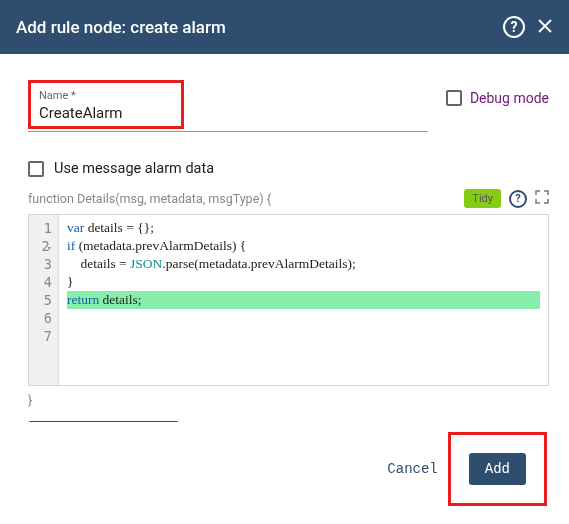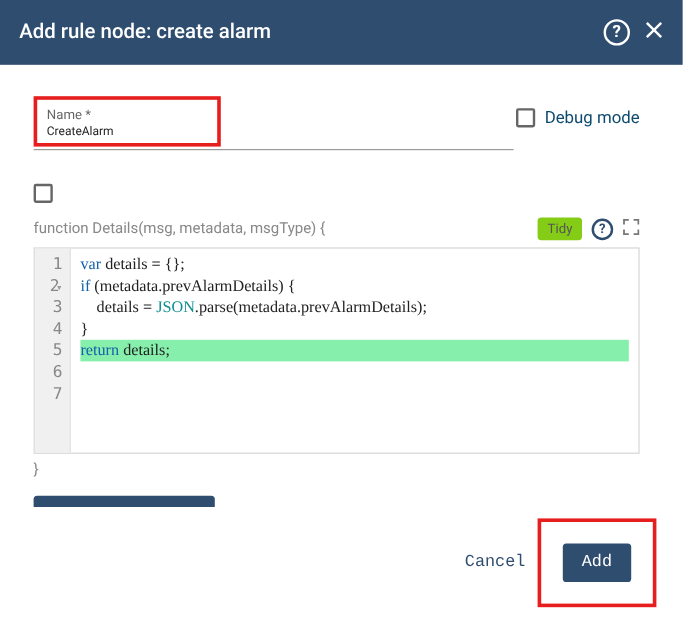--- a/index.html
+++ b/index.html
@@ -3,29 +3,29 @@
   <meta charset="utf-8">
   <style>
     * { box-sizing: border-box; margin: 0; padding: 0; }
     body { font-family: -apple-system, BlinkMacSystemFont, "Segoe UI", Roboto, Arial, sans-serif; width: 569px; height: 524px; background: #fff; overflow: hidden; }
     .dialog { width: 100%; height: 100%; display: flex; flex-direction: column; }
     .header { background: #2f4d6f; color: #fff; height: 54px; display: flex; align-items: center; padding: 0 16px; justify-content: space-between; }
     .header-title { font-size: 17px; font-weight: 500; }
     .header-icons { display: flex; align-items: center; gap: 12px; }
     .help-icon { width: 22px; height: 22px; border: 2px solid #fff; border-radius: 50%; display: flex; align-items: center; justify-content: center; font-size: 14px; font-weight: bold; cursor: pointer; }
     .close-icon { cursor: pointer; font-size: 18px; font-weight: 300; }
-    .body { flex: 1; padding: 26px 36px 12px 28px; overflow-y: auto; position: relative; }
+    .body { flex: 1; padding: 26px 20px 12px 28px; overflow-y: auto; position: relative; }
     .top-row { display: flex; align-items: flex-start; justify-content: space-between; }
     .name-field { border: 3px solid #e61e1e; padding: 6px 8px 4px 8px; width: 156px; }
     .field-label { font-size: 11px; color: #666; }
-    .field-value { font-size: 10px; color: #222; margin-top: 2px; }
+    .field-value { font-size: 15px; color: #222; margin-top: 2px; }
     .underline { border-bottom: 1px solid #999; width: 400px; margin-top: 2px; }
     .debug-row { display: flex; align-items: center; gap: 8px; padding-top: 10px; }
     .checkbox { width: 16px; height: 16px; border: 2px solid #666; border-radius: 2px; cursor: pointer; }
-    .debug-label { font-size: 14px; color: #0c4a6e; }
+    .debug-label { font-size: 14px; color: #701a75; }
     .usemsg-row { display: flex; align-items: center; gap: 10px; margin-top: 28px; }
     .usemsg-label { font-size: 14.5px; color: #222; }
     .section-label { font-size: 12px; color: #888; margin-top: 18px; }
     .func-row { display: flex; align-items: center; justify-content: space-between; margin-top: 12px; }
     .func-sig { font-size: 12.5px; color: #888; }
     .func-tools { display: flex; align-items: center; gap: 8px; }
     .tidy-btn { background: #84cc16; color: #555; font-size: 11px; padding: 3px 8px; border-radius: 3px; cursor: pointer; }
     .help-sm { width: 18px; height: 18px; border: 2px solid #2f4d6f; border-radius: 50%; display: flex; align-items: center; justify-content: center; font-size: 11px; font-weight: bold; color: #2f4d6f; cursor: pointer; }
     .expand-icon { color: #777; font-size: 13px; cursor: pointer; letter-spacing: -1px; }
     .editor { border: 1px solid #d5d5d5; margin-top: 6px; font-family: "Consolas", "Monaco", monospace; font-size: 13.5px; line-height: 18px; background: #fff; display: flex; }
@@ -70,20 +70,21 @@
         <div class="underline"></div>
       </div>
       <div class="debug-row">
         <div class="checkbox"></div>
         <div class="debug-label">Debug mode</div>
       </div>
     </div>
 
     <div class="usemsg-row">
       <div class="checkbox"></div>
+      <div class="usemsg-label">Use message alarm data</div>
     </div>
 
 
     <div class="func-row">
       <div class="func-sig">function Details(msg, metadata, msgType) {</div>
       <div class="func-tools">
         <div class="tidy-btn">Tidy</div>
         <div class="help-sm">?</div>
         <div class="expand-icon">
           <svg width="14" height="14" viewBox="0 0 14 14">

